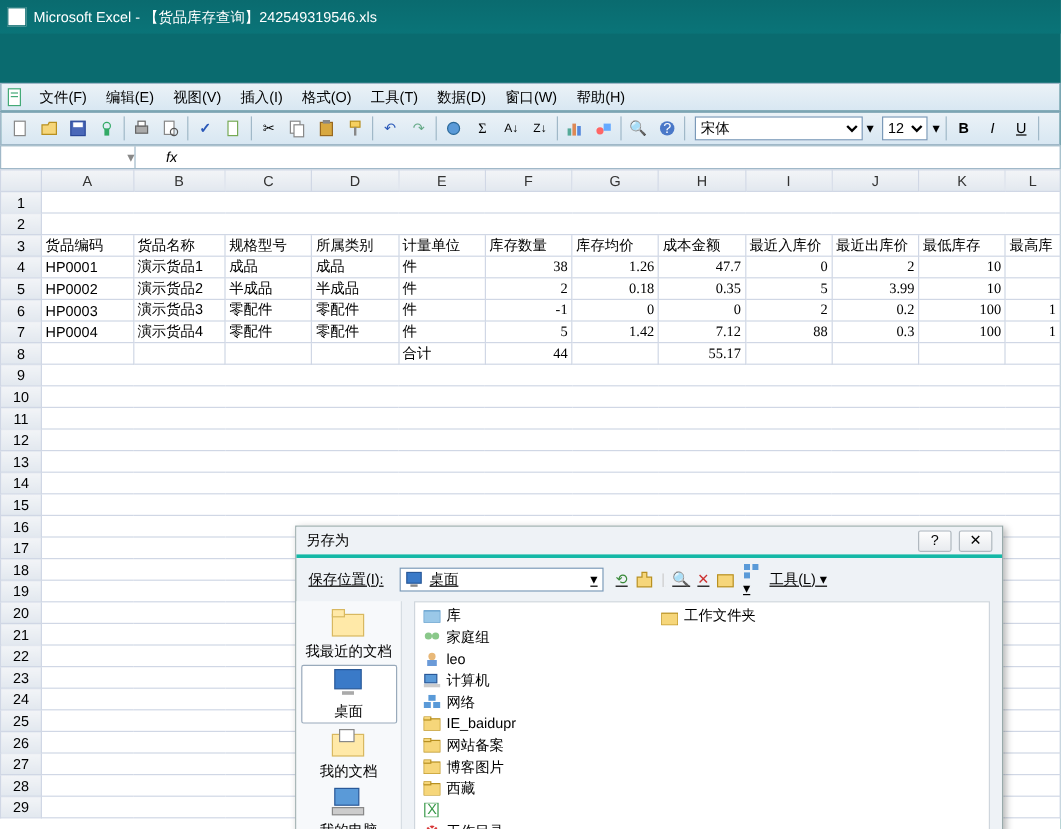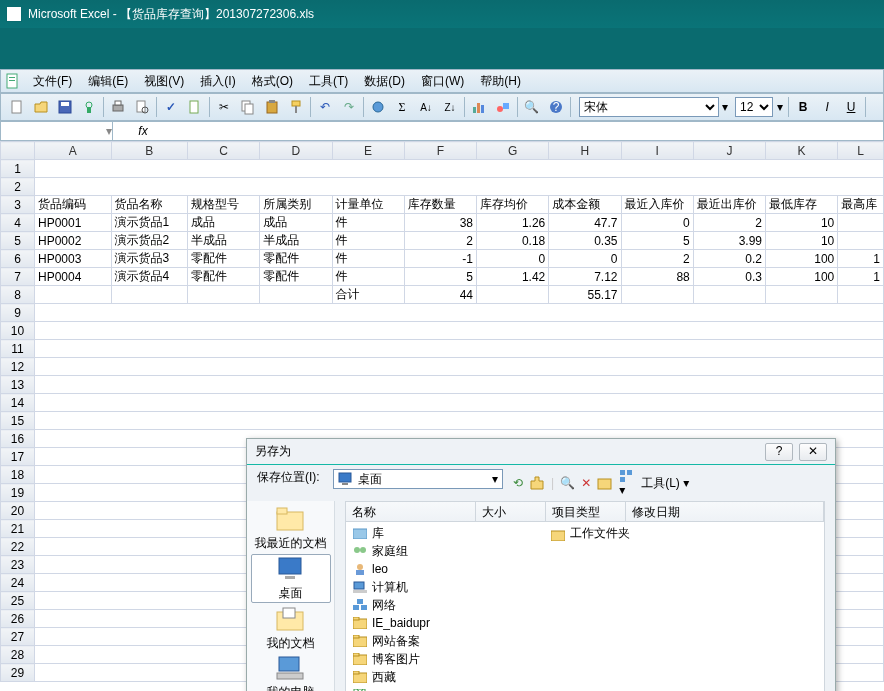--- a/index.html
+++ b/index.html
@@ -17,26 +17,26 @@
 .size-select { height: 20px; width: 38px; margin: 0 4px; background: #fff; border: 1px solid #7a99b8; }
 .formula-bar { background: #fff; height: 20px; display: flex; align-items: center; border: 1px solid #a0b8c8; }
 .name-box { width: 112px; height: 18px; border-right: 1px solid #a0b8c8; padding-left: 4px; display: flex; align-items: center; }
 .fx-label { width: 60px; text-align: center; font-style: italic; }
 .grid-area { background: #fff; position: relative; height: 590px; }
 table.sheet { border-collapse: collapse; width: 100%; }
 .sheet th, .sheet td { border: 1px solid #d0d7e5; height: 18px; text-align: left; padding: 0 3px; white-space: nowrap; overflow: hidden; font-size: 12px; }
 .sheet th { background: linear-gradient(#f2f4f7,#e2e8ef); text-align: center; color: #333; font-weight: normal; }
 .sheet th.corner { width: 32px; }
 .sheet td.rowhdr { background: linear-gradient(#f2f4f7,#e2e8ef); text-align: center; width: 32px; }
-.sheet td.num { text-align: right; }
+.sheet td.num { text-align: right; font-family: Liberation Serif, serif; }
 .dialog { position: absolute; left: 246px; top: 297px; width: 590px; height: 350px; background: #eef2f6; border: 1px solid #9aa; box-shadow: 2px 2px 6px rgba(0,0,0,0.3); }
-.dialog .dlg-title { height: 26px; display: flex; align-items: center; padding: 0 8px; background: #eef2f6; border-bottom: 1px solid #14b8a6; }
+.dialog .dlg-title { height: 26px; display: flex; align-items: center; padding: 0 8px; background: #eef2f6; border-bottom: 3px solid #14b8a6; }
 .dlg-title .flex { flex: 1; }
 .dlg-help, .dlg-close { width: 28px; height: 18px; border: 1px solid #b0b8bf; border-radius: 2px; background: linear-gradient(#fdfdfd,#e8ebef); text-align: center; margin-left: 6px; cursor: default; }
-.dlg-row { display: flex; align-items: flex-start; padding: 4px 10px; }
+.dlg-row { display: flex; align-items: center; padding: 4px 10px; text-decoration: underline; }
 .dlg-label { width: 76px; }
 .path-select { flex: 0 0 170px; height: 20px; border: 1px solid #7a99b8; background: #fff; display: flex; align-items: center; padding: 0 4px; }
 .path-select .arrow { margin-left: auto; }
 .dlg-toolbar-icons { display: flex; gap: 6px; margin-left: 10px; align-items: center; }
 .dlg-body { display: flex; height: 230px; }
 .places { width: 88px; background: #f7f9fb; border-right: 1px solid #d6dde3; display: flex; flex-direction: column; align-items: center; padding-top: 4px; }
 .place { width: 80px; height: 56px; display: flex; flex-direction: column; align-items: center; justify-content: center; font-size: 11px; margin-bottom: 2px; cursor: default; }
 .place.selected { background: #fff; border: 1px solid #9ab; border-radius: 2px; }
 .place-icon { width: 34px; height: 28px; margin-bottom: 2px; display: flex; align-items: center; justify-content: center; }
 .file-list { flex: 1; background: #fff; border: 1px solid #cfd6dd; margin: 0 10px 0 10px; }
@@ -47,21 +47,21 @@
 .fl-icon { width: 16px; height: 14px; display: inline-flex; align-items: center; justify-content: center; }
 .dlg-bottom { padding: 4px 10px; }
 .bold { font-weight: bold; } .italic { font-style: italic; } .underline { text-decoration: underline; }
 svg { display: block; }
 </style>
 </head>
 <body>
 
 <div class="title-bar">
   <span class="icon"></span>
-  <span class="title-text">Microsoft Excel - 【货品库存查询】201307272306.xls</span>
+  <span class="title-text">Microsoft Excel - 【货品库存查询】242549319546.xls</span>
 </div>
 
 <div class="menu-bar">
   <span class="doc-icon">
     <svg width="16" height="16">
         <rect x="2" y="1" width="10" height="14" fill="#fff" stroke="#4a7"></rect>
         <rect x="4" y="4" width="6" height="1" fill="#4a7"></rect>
         <rect x="4" y="7" width="6" height="1" fill="#4a7"></rect>
       </svg>
   </span>
@@ -477,26 +477,20 @@
       <div class="place">
         <div class="place-icon">
               <svg width="32" height="26">
                 <circle cx="16" cy="13" r="11" fill="#4a9a5a" stroke="#2a7a3a"></circle>
                 <ellipse cx="16" cy="13" rx="11" ry="5" fill="none" stroke="#2a7a3a"></ellipse>
               </svg>
             </div>
       </div>
     </div>
     <div class="file-list">
-      <div class="fl-header">
-        <div style="width:130px;">名称</div>
-        <div style="width:70px;">大小</div>
-        <div style="width:80px;">项目类型</div>
-        <div style="flex:1;">修改日期</div>
-      </div>
       <div class="fl-rows" style="position:relative;">
         <div style="position:absolute;left:200px;top:2px;align-items:flex-end;" class="fl-item">
           <span class="fl-icon">
                 <svg width="14" height="12">
                   <rect x="0" y="2" width="14" height="10" fill="#f6d67a" stroke="#b89020"></rect>
                 </svg>
               </span>
           <span>工作文件夹</span>
         </div>
         <div id="fl-items">

